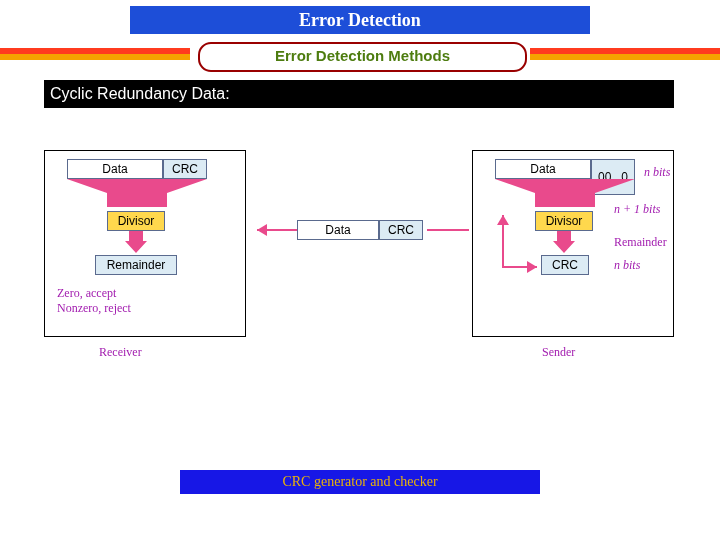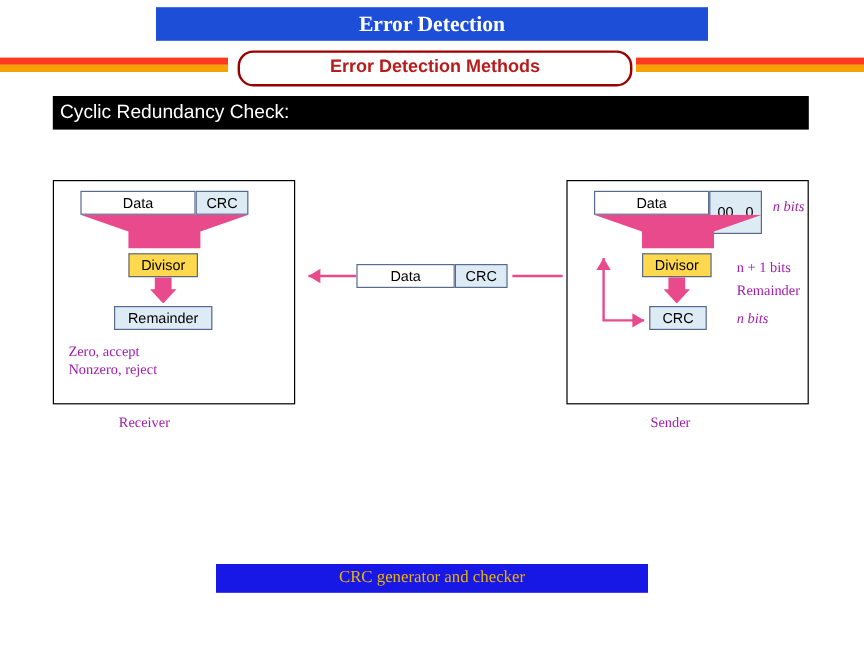--- a/index.html
+++ b/index.html
@@ -2,21 +2,21 @@
 <html><head>
 <meta charset="utf-8">
 <style>
 html,body{margin:0;padding:0;width:720px;height:540px;background:#fff;font-family:Arial,Helvetica,sans-serif;overflow:hidden}
 .slide{position:relative;width:720px;height:540px}
 .title-bar{position:absolute;top:6px;left:130px;width:460px;height:28px;background:#1d4ed8;color:#fff;text-align:center;font-weight:bold;font-size:18px;line-height:28px;font-family:"Times New Roman",serif}
 .stripe-left{position:absolute;top:48px;left:0;width:190px;height:12px}
 .stripe-right{position:absolute;top:48px;left:530px;width:190px;height:12px}
 .stripe-top{height:6px;background:#ff3b1f}
 .stripe-bot{height:6px;background:#f5a300}
-.subtitle{position:absolute;top:42px;left:198px;width:325px;height:26px;background:#fff;border:2px solid #990000;border-radius:13px;color:#b91c1c;text-align:center;font-weight:bold;font-size:15px;line-height:24px}
+.subtitle{position:absolute;top:42px;left:198px;width:325px;height:26px;background:#fff;border:2px solid #990000;border-radius:13px;color:#4d7c0f;text-align:center;font-weight:bold;font-size:15px;line-height:24px}
 .section{position:absolute;top:80px;left:44px;width:630px;height:28px;background:#000;color:#fff;font-size:16px;line-height:28px;padding-left:6px;box-sizing:border-box}
 .fig{position:absolute;top:150px;left:44px;width:630px;height:270px}
 .panel{position:absolute;border:1px solid #000;background:#fff}
 .panel.left{top:0;left:0;width:200px;height:185px}
 .panel.right{top:0;right:0;width:200px;height:185px}
 .row{display:flex;position:absolute}
 .cell{border:1px solid #5a6a8e;font-size:12px;text-align:center;background:#fff;box-sizing:border-box;display:flex;align-items:center;justify-content:center}
 .cell.pale{background:#dcebf4}
 .cell.yellow{background:#ffd84d}
 .funnel{position:absolute}
@@ -36,21 +36,21 @@
 <div class="title-bar">Error Detection</div>
 <div class="stripe-left">
       <div class="stripe-top"></div>
       <div class="stripe-bot"></div>
     </div>
 <div class="stripe-right">
       <div class="stripe-top"></div>
       <div class="stripe-bot"></div>
     </div>
 <div class="subtitle">Error Detection Methods</div>
-<div class="section">Cyclic Redundancy Check:</div>
+<div class="section">Cyclic Redundancy Data:</div>
 
 <div class="fig">
 
   <div class="panel left">
     <div class="row" style="top:8px;left:22px">
       <div class="cell" style="width:96px;height:20px">Data</div>
       <div class="cell pale" style="width:44px;height:20px">CRC</div>
     </div>
     <div class="funnel" style="top:28px;left:22px">
       <svg width="140" height="28">
@@ -95,21 +95,21 @@
           <path d="M4 0 L18 0 L18 10 L22 10 L11 22 L0 10 L4 10 Z" fill="#e94a8c"></path>
         </svg>
     <div class="cell pale" style="position:absolute;top:104px;left:68px;width:48px;height:20px">CRC</div>
     <svg style="position:absolute;top:56px;left:24px" width="40" height="78">
       <path d="M40 60 L6 60 L6 8" stroke="#e94a8c" stroke-width="2" fill="none"></path>
       <path d="M6 8 L0 18 L12 18 Z" fill="#e94a8c"></path>
       <path d="M40 60 L30 54 L30 66 Z" fill="#e94a8c"></path>
     </svg>
   </div>
   <div class="note small" style="top:15px;left:600px;font-style:italic">n bits</div>
-  <div class="note small" style="top:66px;left:570px;">n + 1 bits</div>
+  <div class="note small" style="top:52px;left:570px;font-style:italic">n + 1 bits</div>
   <div class="note small" style="top:85px;left:570px">Remainder</div>
   <div class="note small" style="top:108px;left:570px;font-style:italic">n bits</div>
   <div class="note" style="top:195px;left:498px">Sender</div>
 
 </div>
 
 <div class="caption">CRC generator and checker</div>
 
 </div>
 

